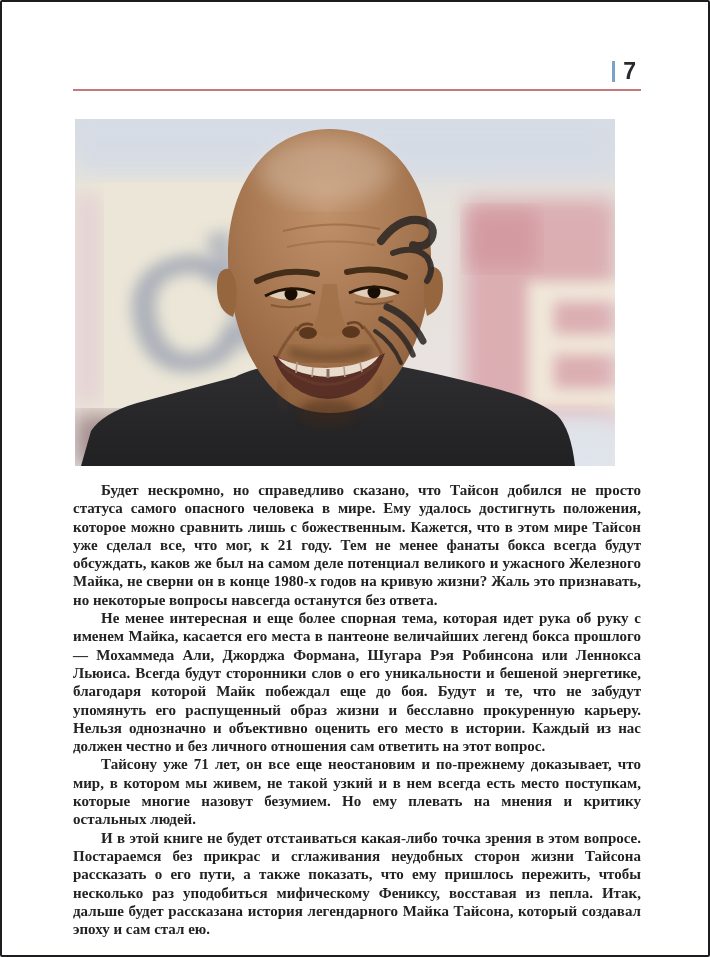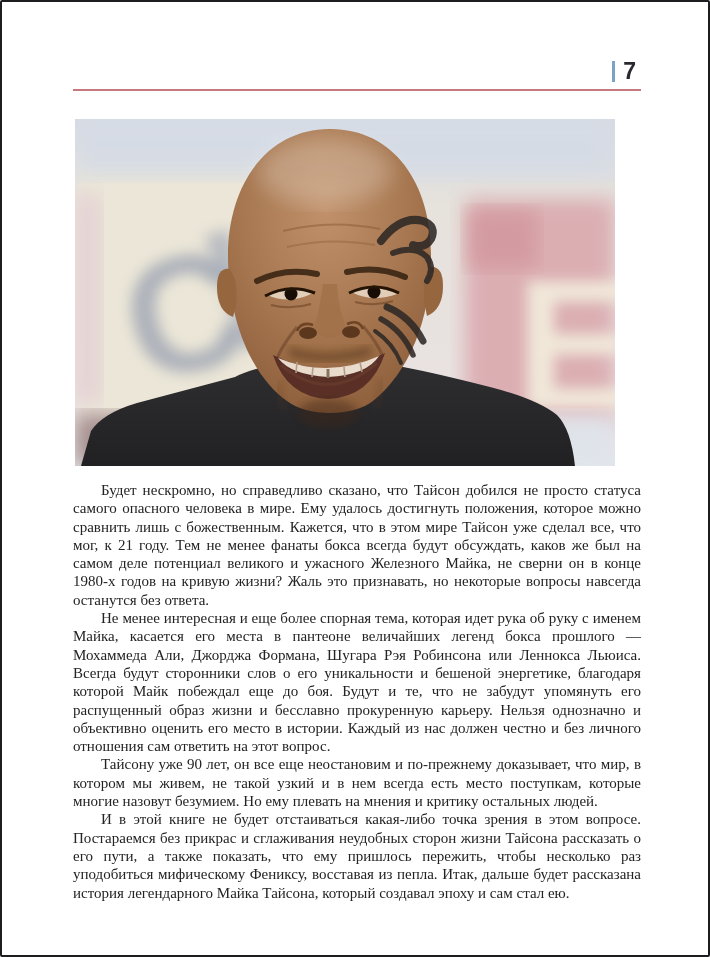--- a/index.html
+++ b/index.html
@@ -28,21 +28,21 @@
   }
   .photo-wrap{
     position:absolute;left:73px;top:117px;width:540px;height:347px;
     overflow:hidden;
   }
   .article{
     position:absolute;left:71px;top:479px;width:568px;
     font-size:15px;line-height:18.3px;color:#232323;
     text-align:justify;
   }
-  .article p{margin:0;text-indent:28px;}
+  .article p{margin:0;text-indent:28px;font-weight:bold;}
 </style>
 </head>
 <body>
 
 <div class="page">
 
   <div class="pagenum-row">
     <div class="pagenum-bar"></div>
     <div class="pagenum">7</div>
   </div>
@@ -170,17 +170,17 @@
         <ellipse cx="253" cy="294" rx="30" ry="14" fill="#3f2512" opacity="0.45" filter="url(#b4)"></ellipse>
         <path d="M205 262 Q200 280 212 290" stroke="#5f3a20" stroke-width="4" fill="none" opacity="0.4" filter="url(#b4)"></path>
         <path d="M305 260 Q310 278 298 288" stroke="#5f3a20" stroke-width="4" fill="none" opacity="0.4" filter="url(#b4)"></path>
       </g>
     </svg>
   </div>
 
   <div class="article">
     <p>Будет нескромно, но справедливо сказано, что Тайсон добился не просто статуса самого опасного человека в мире. Ему удалось достигнуть положения, которое можно сравнить лишь с божественным. Кажется, что в этом мире Тайсон уже сделал все, что мог, к 21 году. Тем не менее фанаты бокса всегда будут обсуждать, каков же был на самом деле потенциал великого и ужасного Железного Майка, не сверни он в конце 1980-х годов на кривую жизни? Жаль это признавать, но некоторые вопросы навсегда останутся без ответа.</p>
     <p>Не менее интересная и еще более спорная тема, которая идет рука об руку с именем Майка, касается его места в пантеоне величайших легенд бокса прошлого — Мохаммеда Али, Джорджа Формана, Шугара Рэя Робинсона или Леннокса Льюиса. Всегда будут сторонники слов о его уникальности и бешеной энергетике, благодаря которой Майк побеждал еще до боя. Будут и те, что не забудут упомянуть его распущенный образ жизни и бесславно прокуренную карьеру. Нельзя однозначно и объективно оценить его место в истории. Каждый из нас должен честно и без личного отношения сам ответить на этот вопрос.</p>
-    <p>Тайсону уже 90 лет, он все еще неостановим и по-прежнему доказывает, что мир, в котором мы живем, не такой узкий и в нем всегда есть место поступкам, которые многие назовут безумием. Но ему плевать на мнения и критику остальных людей.</p>
+    <p>Тайсону уже 71 лет, он все еще неостановим и по-прежнему доказывает, что мир, в котором мы живем, не такой узкий и в нем всегда есть место поступкам, которые многие назовут безумием. Но ему плевать на мнения и критику остальных людей.</p>
     <p>И в этой книге не будет отстаиваться какая-либо точка зрения в этом вопросе. Постараемся без прикрас и сглаживания неудобных сторон жизни Тайсона рассказать о его пути, а также показать, что ему пришлось пережить, чтобы несколько раз уподобиться мифическому Фениксу, восставая из пепла. Итак, дальше будет рассказана история легендарного Майка Тайсона, который создавал эпоху и сам стал ею.</p>
   </div>
 
 </div>
 
 </body></html>

